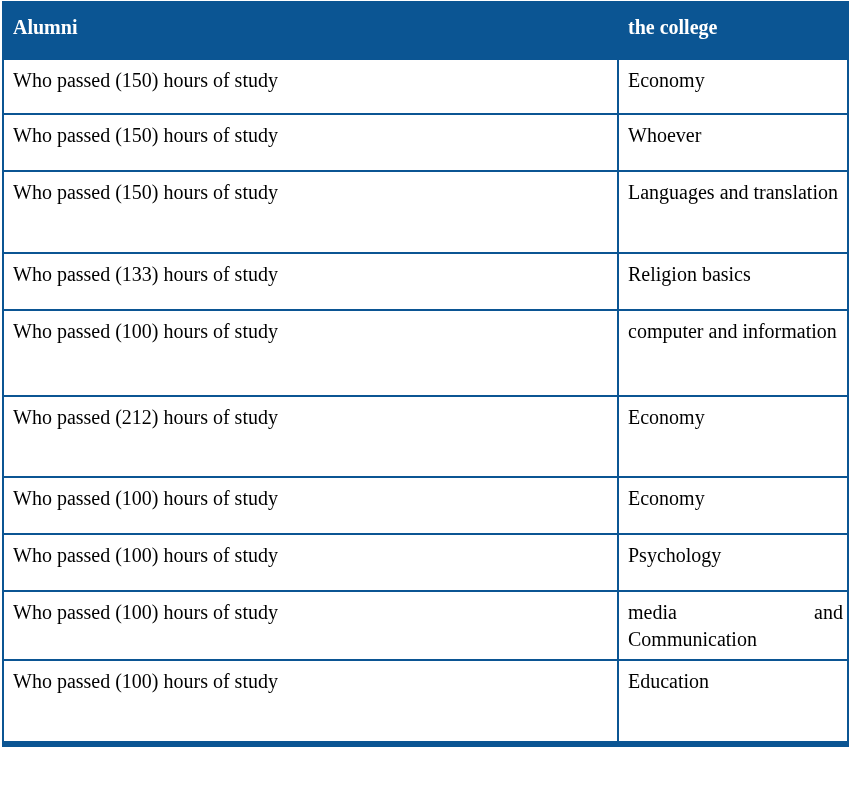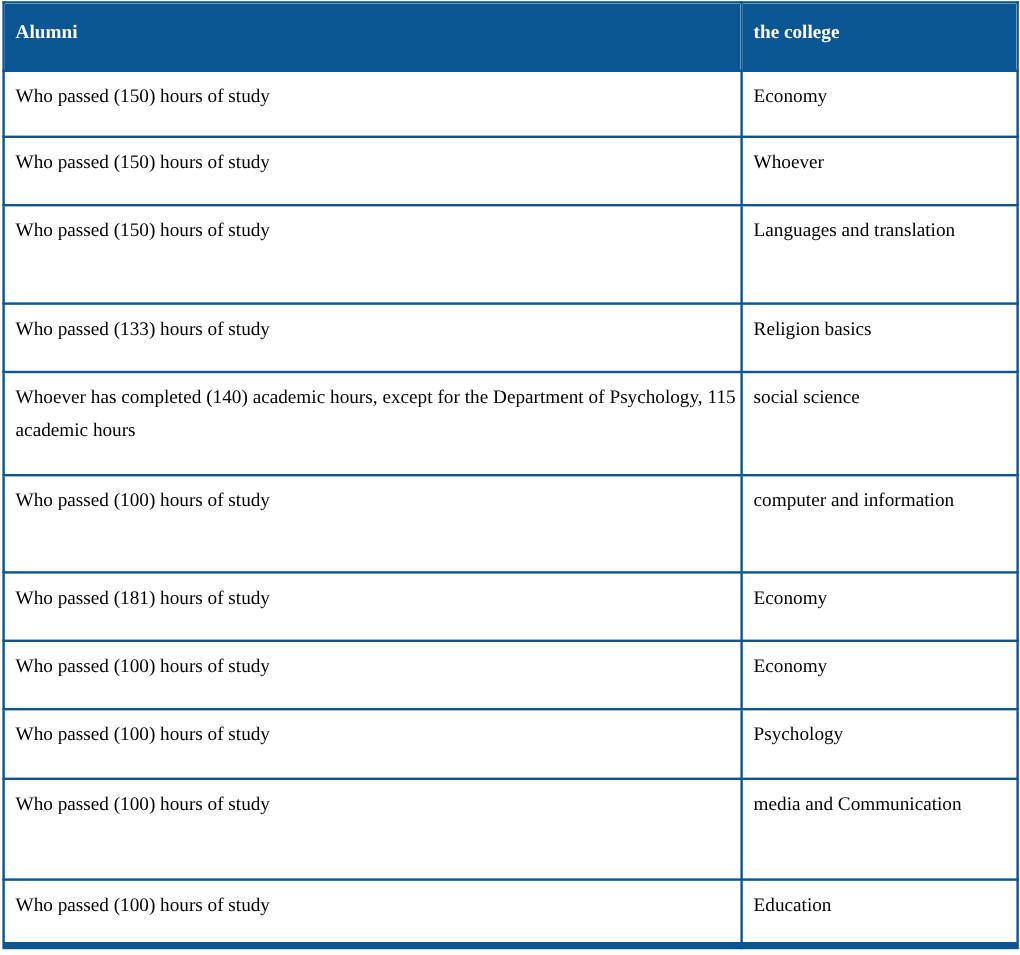--- a/index.html
+++ b/index.html
@@ -23,21 +23,21 @@
     border-collapse:collapse;
     table-layout:fixed;
     width:845px;
     border:2px solid var(--blue);
     border-bottom:6px solid var(--blue);
   }
   col.c1{width:615px;}
   col.c2{width:230px;}
   th,td{
     border:2px solid var(--blue);
-    font-size:16px;
+    font-size:20px;
     line-height:27px;
     vertical-align:top;
     overflow:hidden;
   }
   thead th{
     background:var(--blue);
     color:var(--header-text);
     font-weight:bold;
     text-align:left;
     vertical-align:middle;
@@ -89,29 +89,25 @@
         </tr>
         <tr>
           <td>Who passed (150) hours of study</td>
           <td>Languages and translation</td>
         </tr>
         <tr>
           <td>Who passed (133) hours of study</td>
           <td>Religion basics</td>
         </tr>
         <tr>
-          <td>Whoever has completed (140) academic hours, except for the Department of Psychology, 115 academic hours</td>
-          <td>social science</td>
-        </tr>
-        <tr>
           <td>Who passed (100) hours of study</td>
           <td>computer and information</td>
         </tr>
         <tr>
-          <td>Who passed (181) hours of study</td>
+          <td>Who passed (212) hours of study</td>
           <td>Economy</td>
         </tr>
         <tr>
           <td>Who passed (100) hours of study</td>
           <td>Economy</td>
         </tr>
         <tr>
           <td>Who passed (100) hours of study</td>
           <td>Psychology</td>
         </tr>

